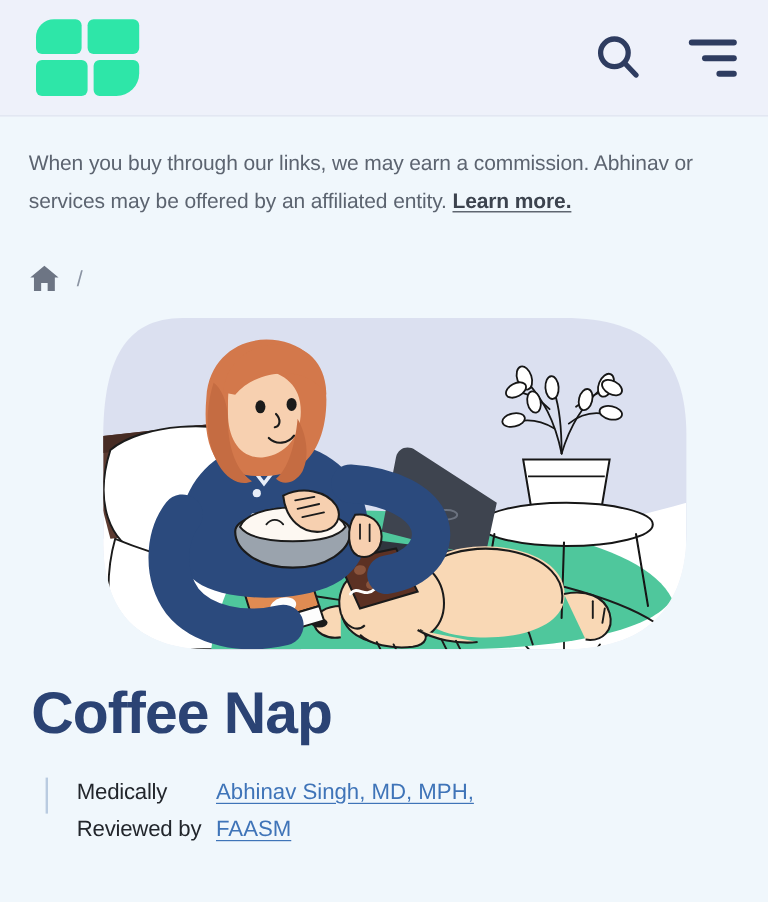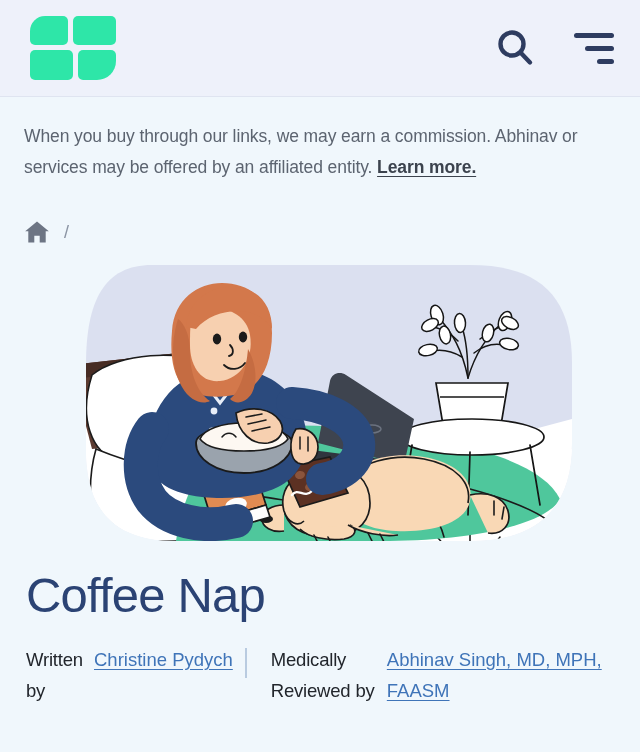--- a/index.html
+++ b/index.html
@@ -131,21 +131,21 @@
     width: 640px;
     height: 300px;
     position: relative;
     margin-top: 2px;
   }
   .hero svg { display: block; }
 
   
   .page-title {
     font-size: 49px;
-    font-weight: normal;
+    font-weight: bold;
     color: #2b4374;
     letter-spacing: -0.8px;
     padding: 16px 24px 0 26px;
     line-height: 1.08;
   }
 
   
   .byline {
     display: flex;
     align-items: flex-start;
@@ -440,24 +440,20 @@
       </g>
 
     </g>
   </svg>
 </figure>
 
 <h1 class="page-title">Coffee Nap</h1>
 
 <div class="byline">
 
-  <div class="byline-col">
-    <span class="byline-label">Written by</span>
-    <a class="byline-name" href="#">Christine Pydych</a>
-  </div>
 
   <span class="byline-divider"></span>
 
   <div class="byline-col">
     <span class="byline-label wide">Medically Reviewed by</span>
     <a class="byline-name wide" href="#">Abhinav Singh, MD, MPH, FAASM</a>
   </div>
 
 </div>
 

